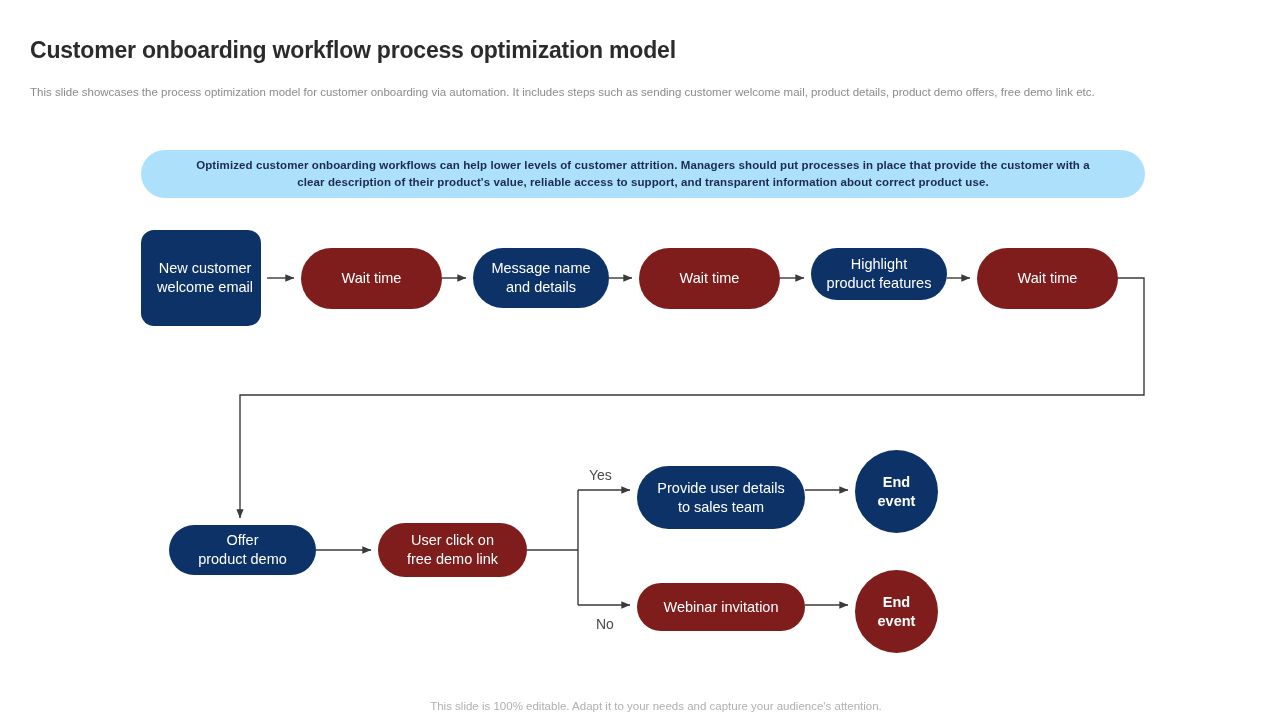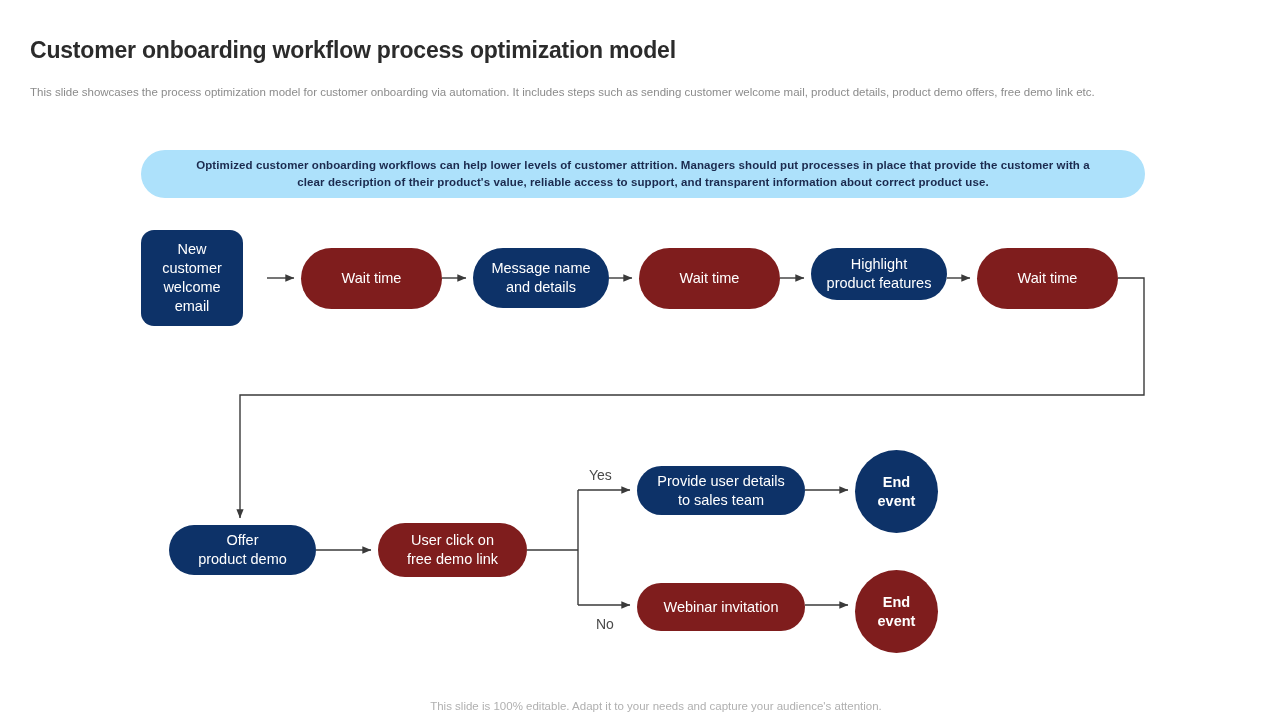--- a/index.html
+++ b/index.html
@@ -148,21 +148,21 @@
     <path d="M578,490 L578,605"></path>
     <path d="M578,490 L630,490" marker-end="url(#arrowhead)"></path>
     <path d="M578,605 L630,605" marker-end="url(#arrowhead)"></path>
 
     <line x1="805" y1="490" x2="848" y2="490" marker-end="url(#arrowhead)"></line>
     <line x1="805" y1="605" x2="848" y2="605" marker-end="url(#arrowhead)"></line>
   </g>
 </svg>
 
 <div id="node-layer">
-    <div class="node navy shape-rounded" style="left: 141px; top: 230px; width: 102px; height: 96px; justify-content: flex-end;">
+    <div class="node navy shape-rounded" style="left: 141px; top: 230px; width: 120px; height: 96px; justify-content: flex-end;">
       <span class="node-label">New customer
 welcome email</span>
     </div>
     <div class="node coral shape-pill" style="left: 301px; top: 248px; width: 141px; height: 61px;">
       <span class="node-label">Wait time</span>
     </div>
     <div class="node navy shape-pill" style="left: 473px; top: 248px; width: 136px; height: 60px;">
       <span class="node-label">Message name
 and details</span>
     </div>
@@ -177,21 +177,21 @@
       <span class="node-label">Wait time</span>
     </div>
     <div class="node navy shape-pill" style="left: 169px; top: 525px; width: 147px; height: 50px;">
       <span class="node-label">Offer
 product demo</span>
     </div>
     <div class="node coral shape-pill" style="left: 378px; top: 523px; width: 149px; height: 54px;">
       <span class="node-label">User click on
 free demo link</span>
     </div>
-    <div class="node navy shape-pill" style="left: 637px; top: 466px; width: 168px; height: 49px;">
+    <div class="node navy shape-pill" style="left: 637px; top: 466px; width: 168px; height: 63px;">
       <span class="node-label">Provide user details
 to sales team</span>
     </div>
     <div class="node coral shape-pill" style="left: 637px; top: 583px; width: 168px; height: 48px; text-align: center;">
       <span class="node-label">Webinar invitation</span>
     </div>
     <div class="node navy shape-circle" style="left: 855px; top: 450px; width: 83px; height: 83px;">
       <span class="node-label">End
 event</span>
     </div>

